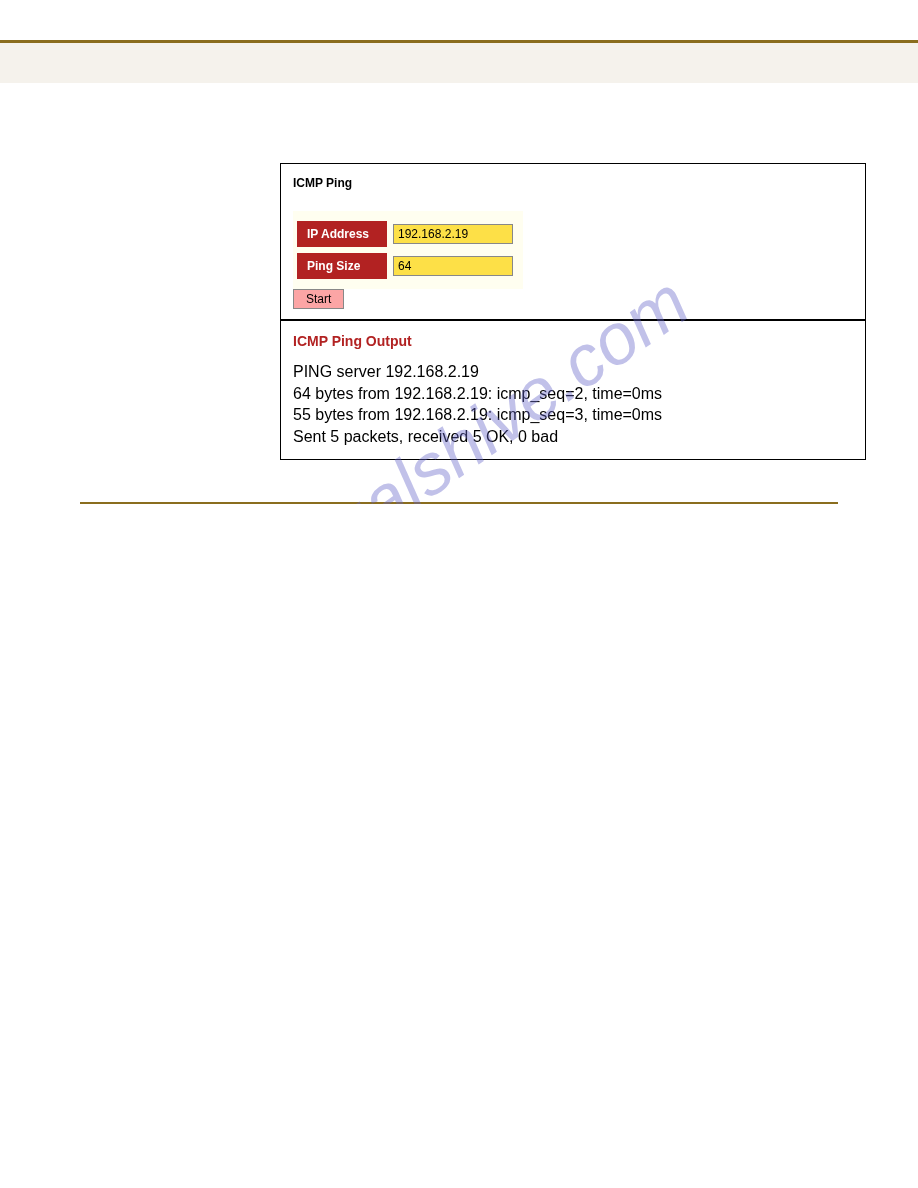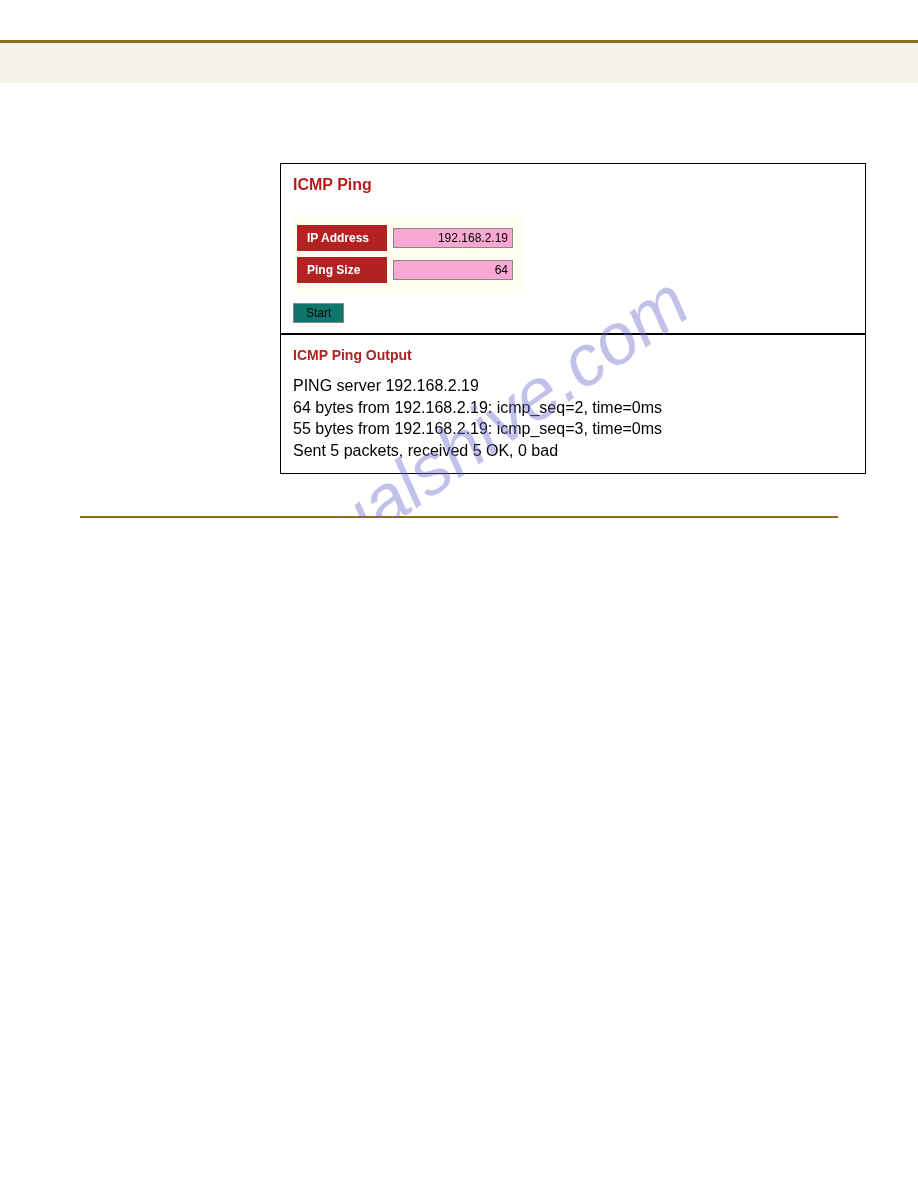--- a/index.html
+++ b/index.html
@@ -24,23 +24,23 @@
   }
   .panel {
     border: 1px solid #000;
     margin-left: 200px;
     margin-right: 0;
     width: 560px;
     padding: 12px 12px 10px 12px;
     background: #fff;
   }
   .panel-title {
-    color: #b91c1c;
+    color: #000000;
     font-weight: bold;
-    font-size: 16px;
+    font-size: 12px;
     margin-bottom: 12px;
   }
   .form-table {
     background: #fffef0;
     border-collapse: separate;
     border-spacing: 0 6px;
     padding: 4px;
     margin-top: 21px;
   }
   .label-cell {
@@ -52,26 +52,24 @@
     width: 70px;
   }
   .input-cell {
     padding: 0 6px;
   }
   .text-input {
     width: 110px;
     font-size: 12px;
     padding: 2px 4px;
     border: 1px solid #888;
-    background: #f9a8d4;
-    text-align: right;
+    background: #fde047;
   }
   .start-btn {
-    margin-top: 10px;
-    background: #0f766e;
+    background: #fca5a5;
     border: 1px solid #888;
     padding: 2px 12px;
     font-size: 12px;
     cursor: pointer;
     text-align: right;
   }
   .output-panel {
     border: 1px solid #000;
     margin-left: 200px;
     width: 560px;

